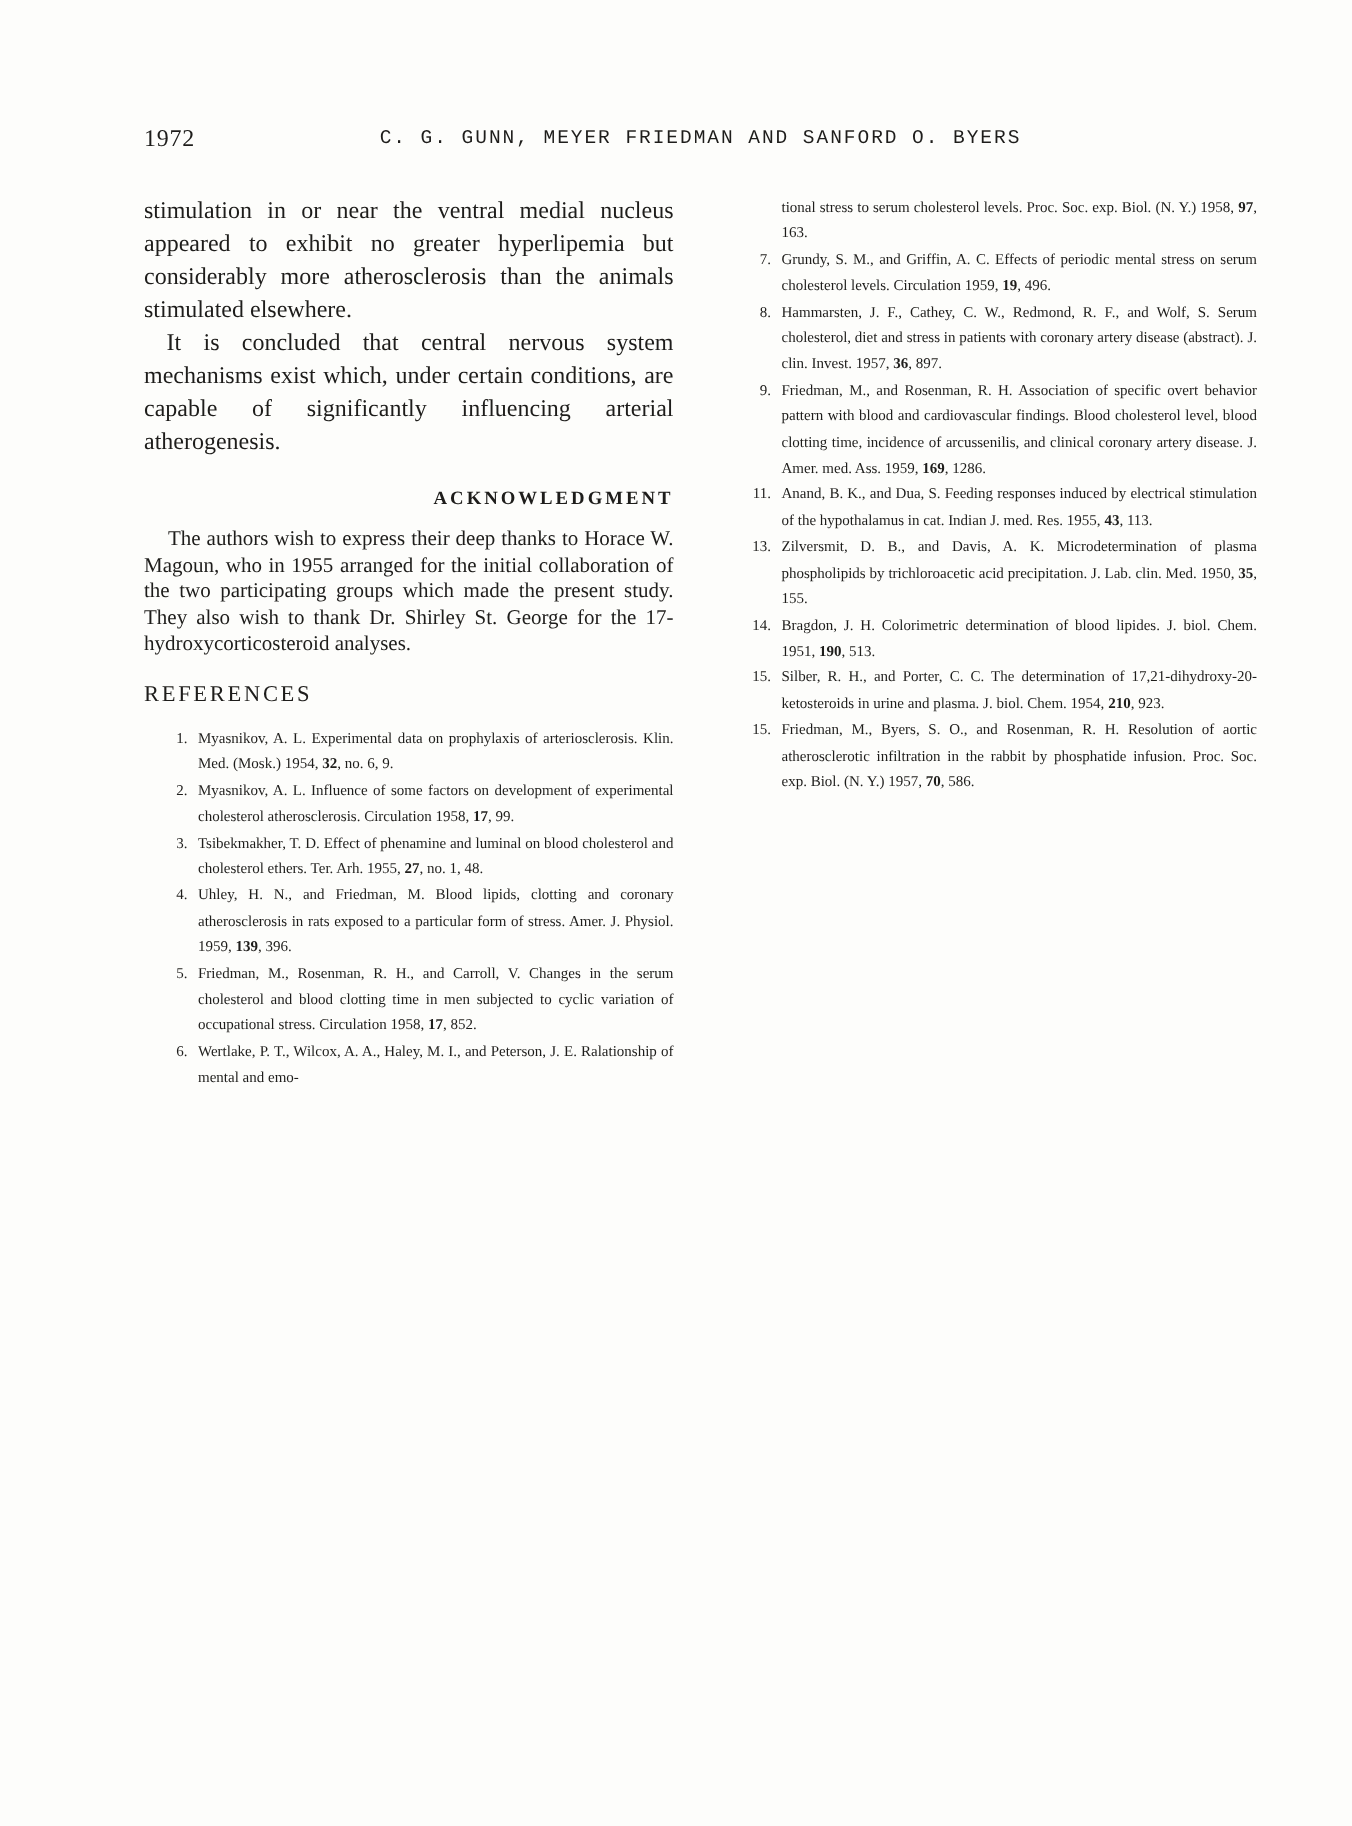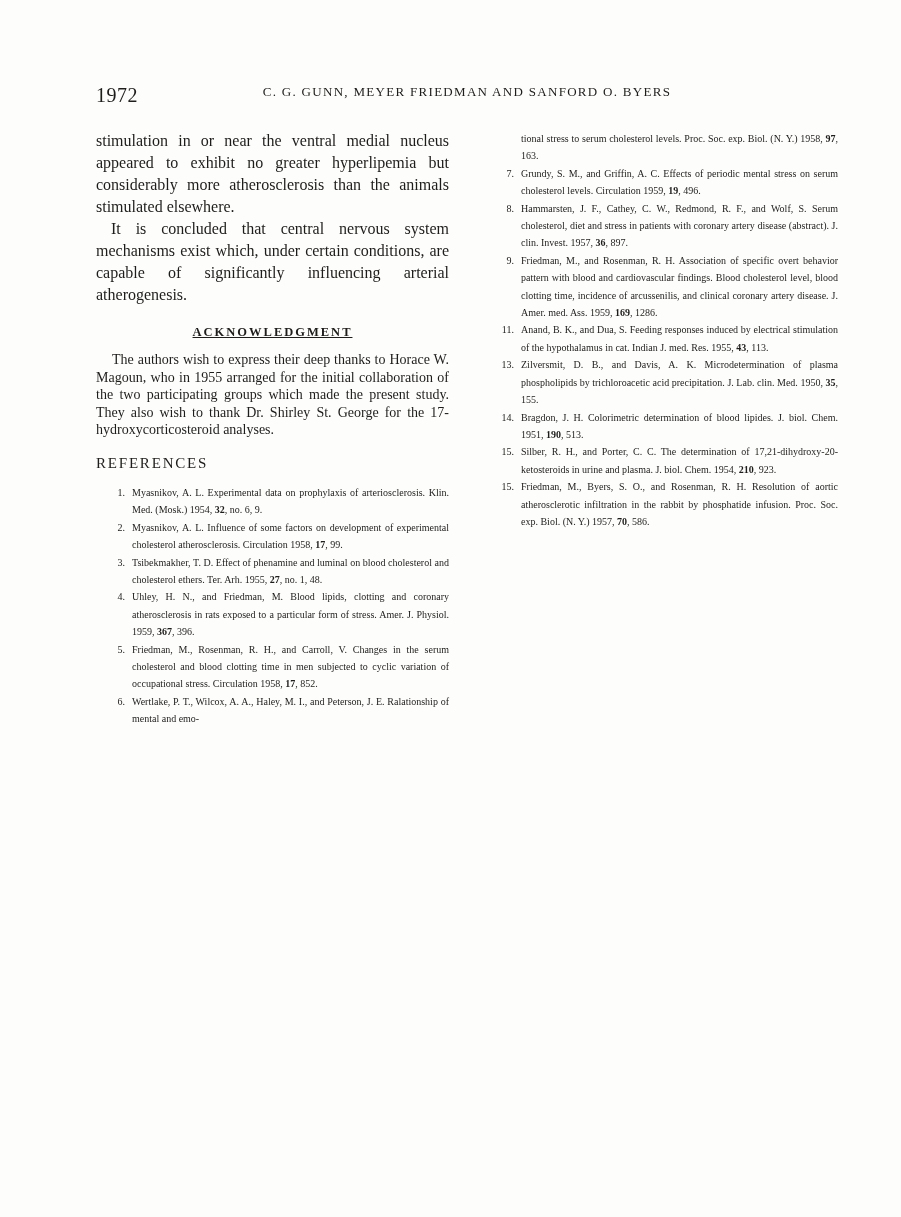--- a/index.html
+++ b/index.html
@@ -18,57 +18,57 @@
     padding: 84px 63px 0 96px;
     overflow: hidden;
   }
   .header {
     display: flex;
     align-items: baseline;
     position: relative;
     height: 18px;
   }
   .pagenum {
-    font-size: 20px;
+    font-size: 16px;
     letter-spacing: 0.5px;
     text-align: right;
   }
   .running {
     position: absolute;
     left: 0;
     right: 0;
     text-align: center;
     font-size: 13px;
     letter-spacing: 1.3px;
     white-space: nowrap;
+    font-family: Liberation Mono, monospace;
   }
   .columns {
     display: flex;
     gap: 36px;
     margin-top: 28px;
   }
   .col {
     width: 360px;
   }
   p.body {
     margin: 0;
     font-size: 16px;
     line-height: 22px;
     text-align: justify;
   }
   p.body.indent {
     text-indent: 15px;
   }
   .ack-head {
     margin: 19px 0 11px 0;
-    text-align: center;
+    text-align: right;
     font-size: 12.5px;
     font-weight: 700;
     letter-spacing: 2px;
-    text-decoration: underline;
   }
   p.ack {
     margin: 0;
     font-size: 14px;
     line-height: 17.6px;
     text-align: justify;
     text-indent: 16px;
   }
   .ref-head {
     margin: 16px 0 12px 0;
@@ -111,21 +111,21 @@
       <p class="body indent">It is concluded that central nervous system mechanisms exist which, under certain conditions, are capable of significantly influencing arterial atherogenesis.</p>
 
       <div class="ack-head">ACKNOWLEDGMENT</div>
       <p class="ack">The authors wish to express their deep thanks to Horace W. Magoun, who in 1955 arranged for the initial collaboration of the two participating groups which made the present study. They also wish to thank Dr. Shirley St. George for the 17-hydroxycorticosteroid analyses.</p>
 
       <div class="ref-head">REFERENCES</div>
       <div class="ref-list">
           <div class="ref"><span class="ref-num">1.</span>Myasnikov, A. L.  Experimental data on prophylaxis of arteriosclerosis.  Klin. Med. (Mosk.) 1954, <b>32</b>, no. 6, 9.</div>
           <div class="ref"><span class="ref-num">2.</span>Myasnikov, A. L.  Influence of some factors on development of experimental cholesterol atherosclerosis.  Circulation 1958, <b>17</b>, 99.</div>
           <div class="ref"><span class="ref-num">3.</span>Tsibekmakher, T. D.  Effect of phenamine and luminal on blood cholesterol and cholesterol ethers.  Ter. Arh. 1955, <b>27</b>, no. 1, 48.</div>
-          <div class="ref"><span class="ref-num">4.</span>Uhley, H. N., and Friedman, M.  Blood lipids, clotting and coronary atherosclerosis in rats exposed to a particular form of stress.  Amer. J. Physiol. 1959, <b>367</b>, 396.</div>
+          <div class="ref"><span class="ref-num">4.</span>Uhley, H. N., and Friedman, M.  Blood lipids, clotting and coronary atherosclerosis in rats exposed to a particular form of stress.  Amer. J. Physiol. 1959, <b>139</b>, 396.</div>
           <div class="ref"><span class="ref-num">5.</span>Friedman, M., Rosenman, R. H., and Carroll, V.  Changes in the serum cholesterol and blood clotting time in men subjected to cyclic variation of occupational stress.  Circulation 1958, <b>17</b>, 852.</div>
           <div class="ref"><span class="ref-num">6.</span>Wertlake, P. T., Wilcox, A. A., Haley, M. I., and Peterson, J. E.  Ralationship of mental and emo-</div>
         </div>
     </div>
 
     <div class="col">
       <div class="ref-list">
           <div class="ref"><span class="ref-num"></span>tional stress to serum cholesterol levels.  Proc. Soc. exp. Biol. (N. Y.) 1958, <b>97</b>, 163.</div>
           <div class="ref"><span class="ref-num">7.</span>Grundy, S. M., and Griffin, A. C.  Effects of periodic mental stress on serum cholesterol levels.  Circulation 1959, <b>19</b>, 496.</div>
           <div class="ref"><span class="ref-num">8.</span>Hammarsten, J. F., Cathey, C. W., Redmond, R. F., and Wolf, S.  Serum cholesterol, diet and stress in patients with coronary artery disease (abstract).  J. clin. Invest. 1957, <b>36</b>, 897.</div>

